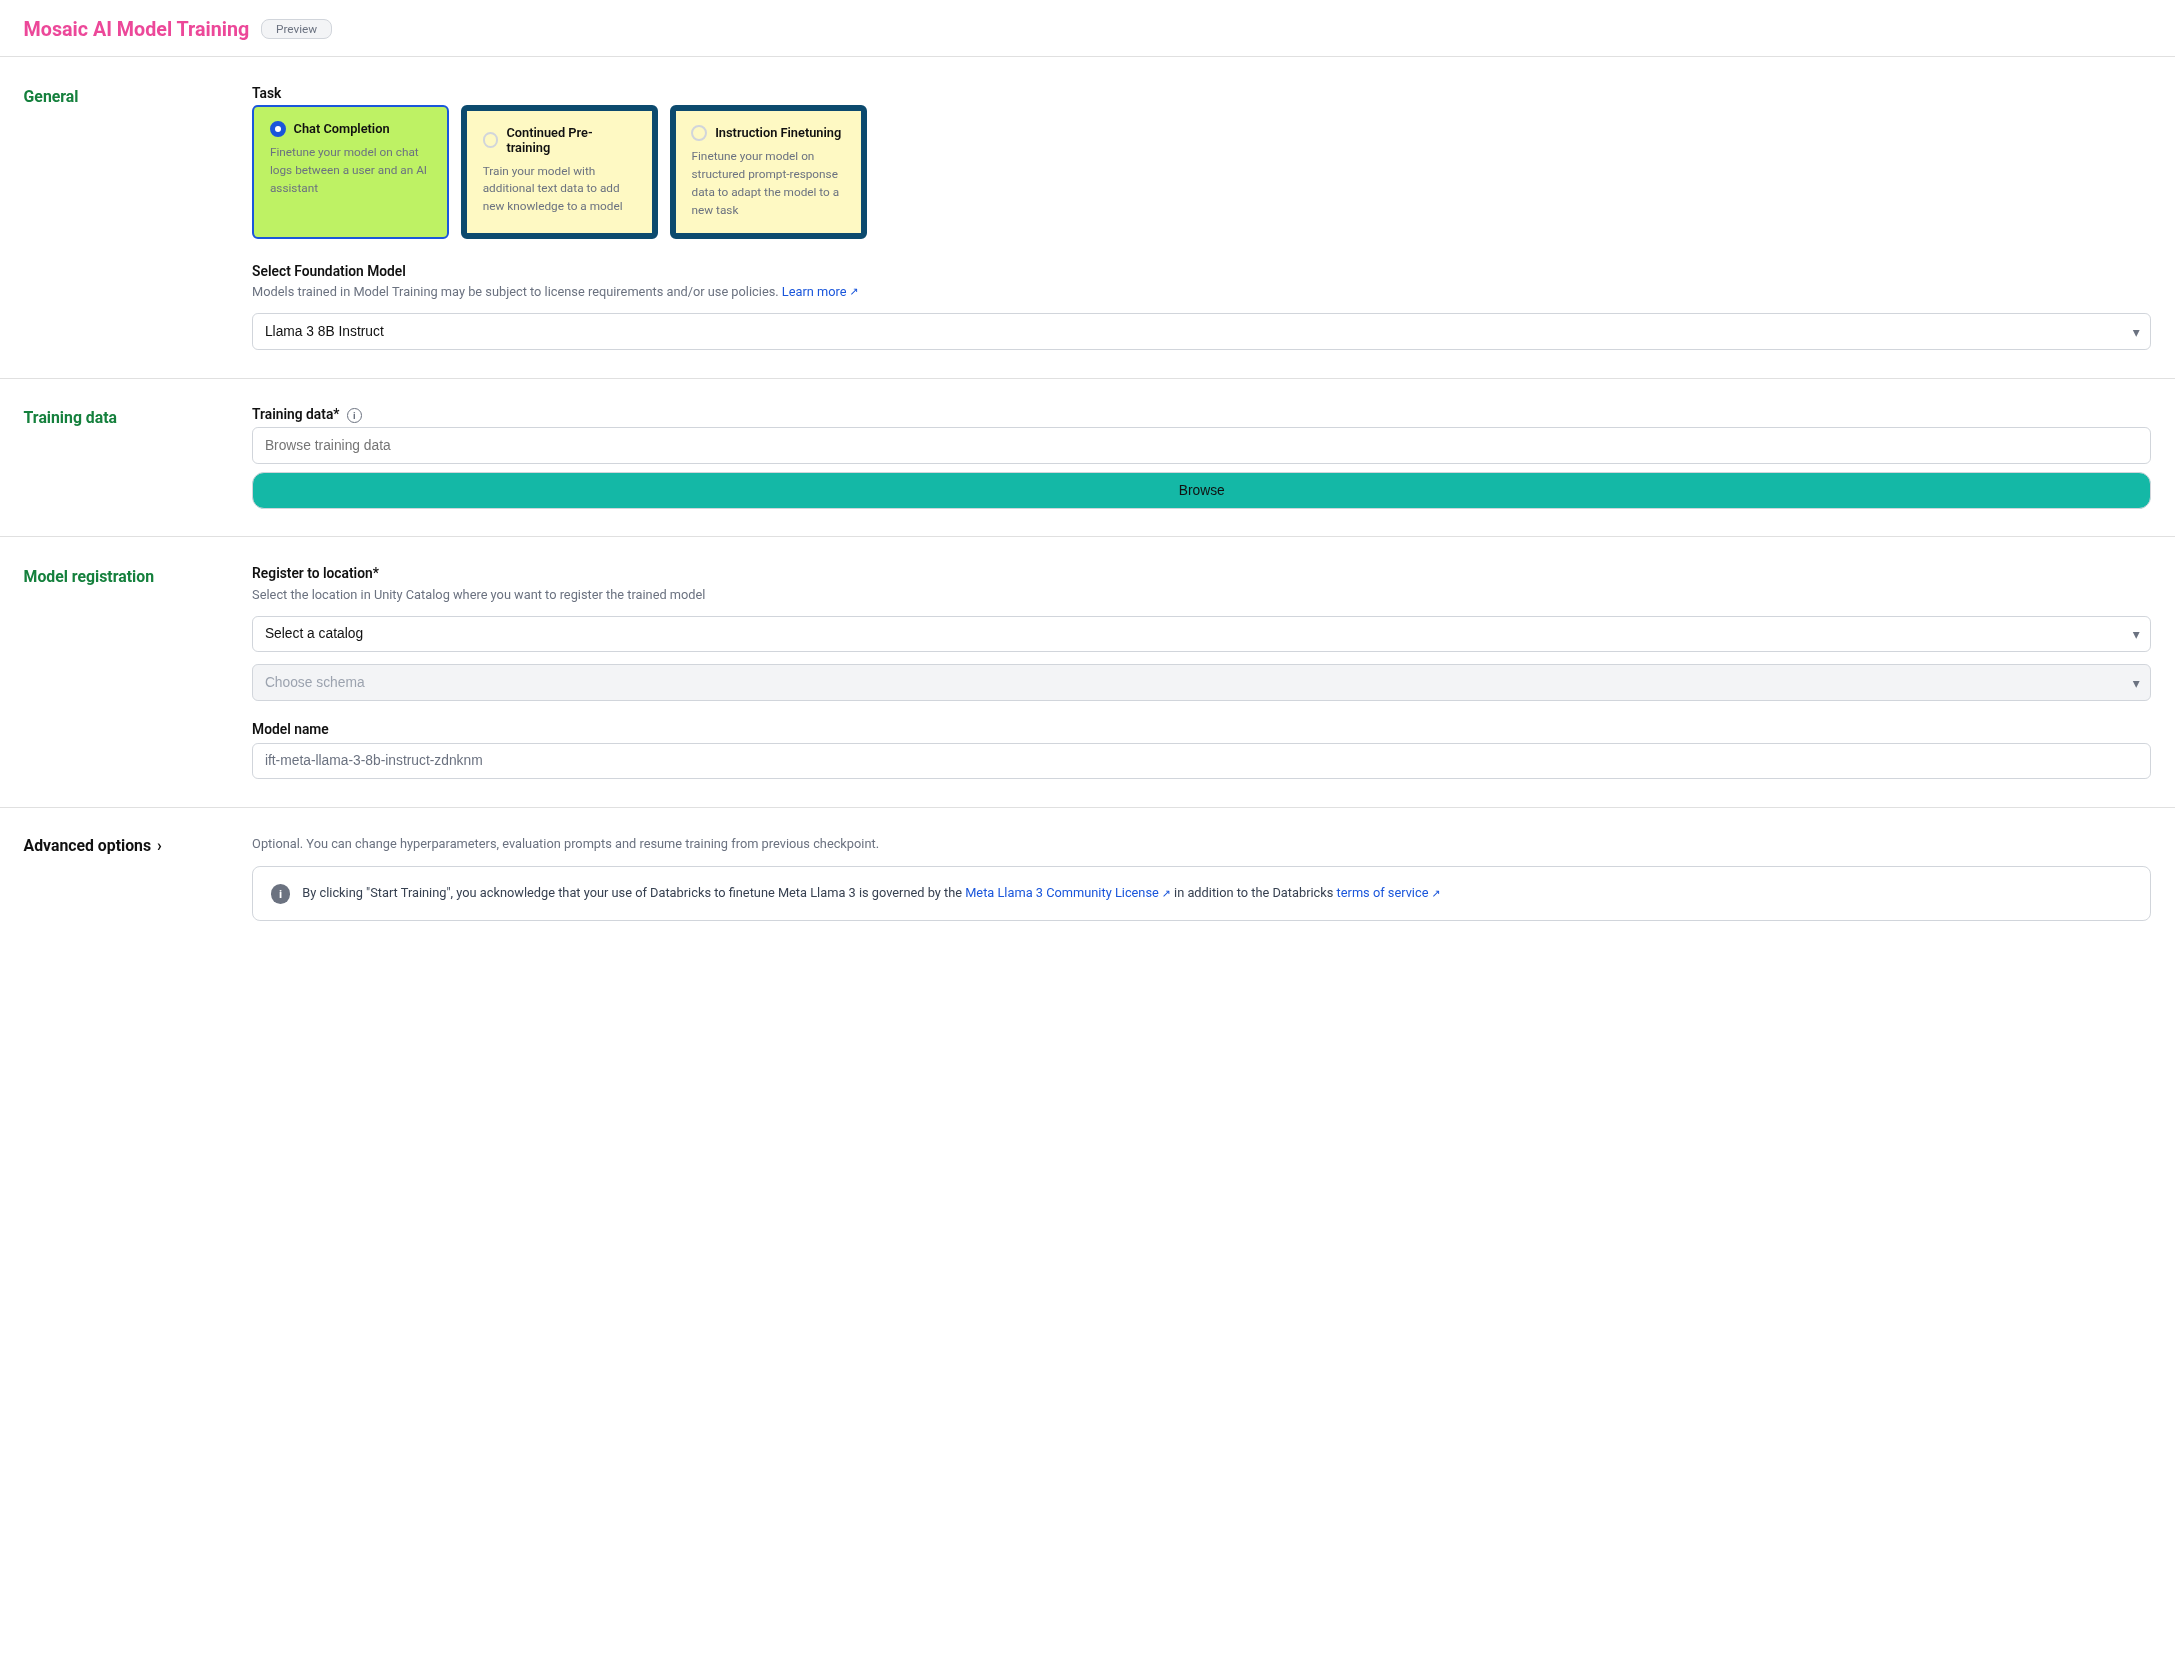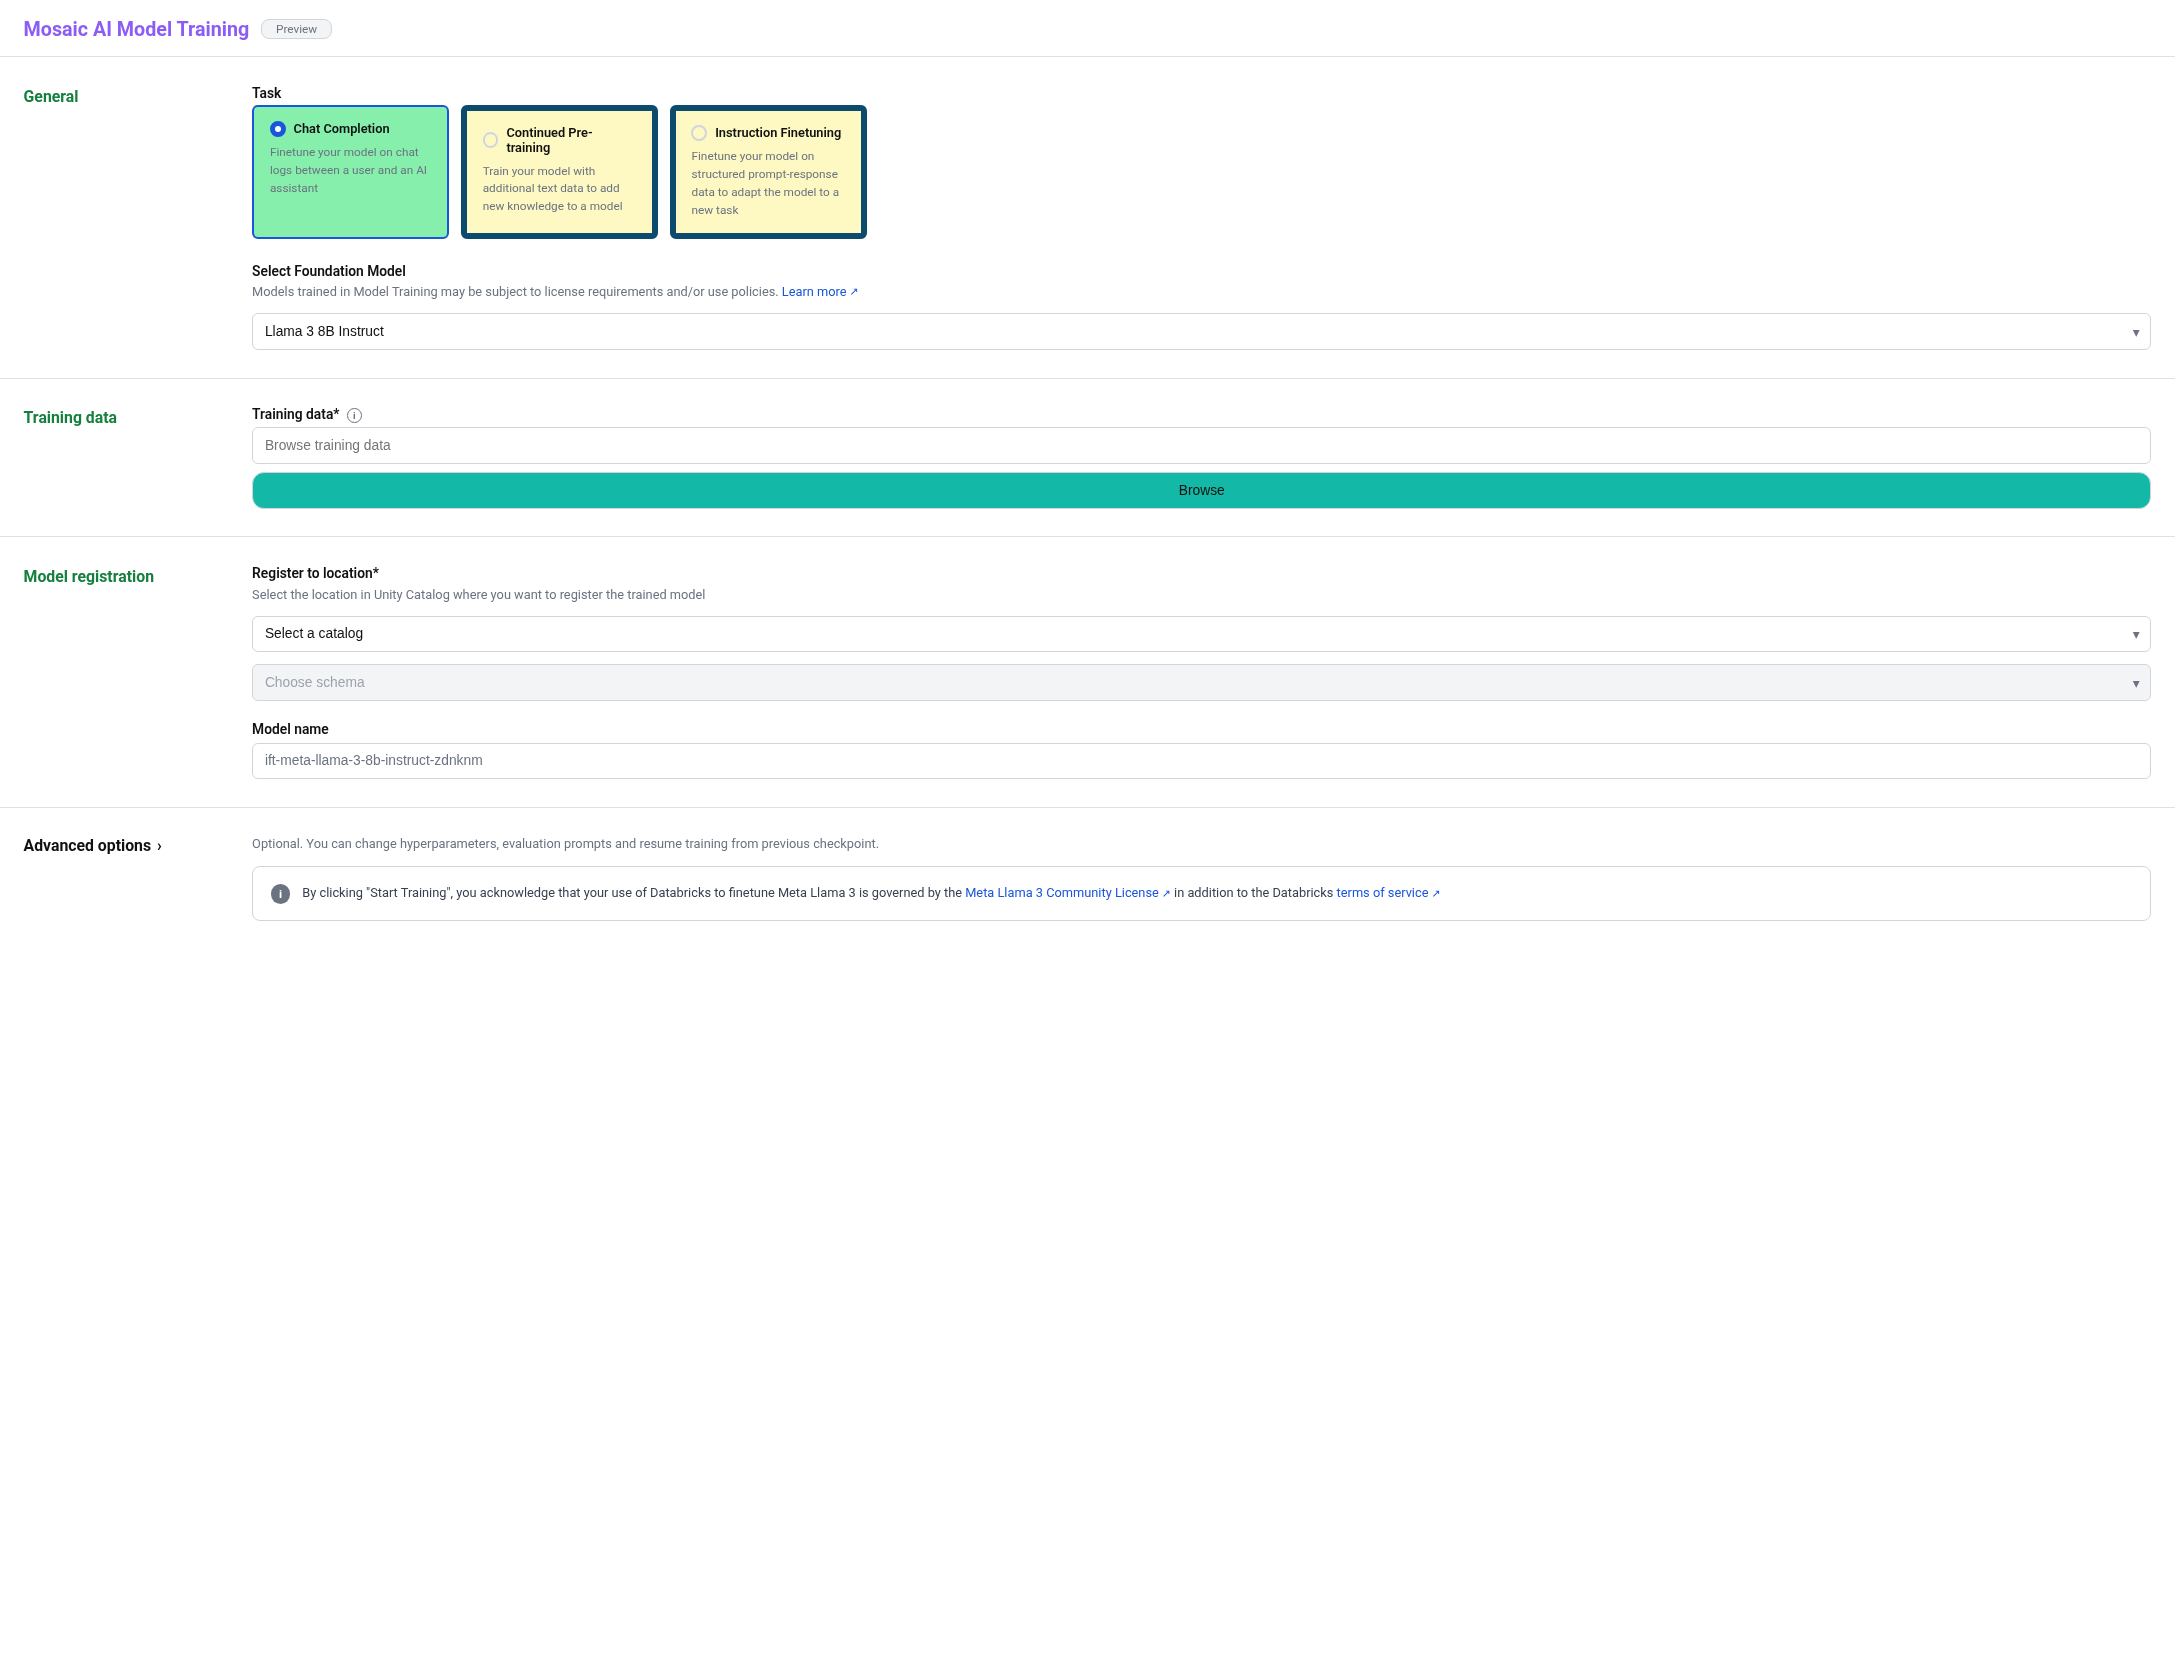--- a/index.html
+++ b/index.html
@@ -12,21 +12,21 @@
     .page-header {
       display: flex;
       align-items: center;
       gap: 11.8px;
       padding: 17.7px 23.6px 15.8px;
       border-bottom: 1px solid #e0e0e0;
     }
     .page-title {
       font-size: 19.7px;
       font-weight: 700;
-      color: #8b5cf6;
+      color: #ec4899;
     }
     .preview-badge {
       font-size: 11.8px;
       color: #6b7280;
       font-weight: 400;
       background: #f3f4f6;
       border: 1px solid #d1d5db;
       border-radius: 8px;
       padding: 2px 14px;
     }
@@ -68,21 +68,21 @@
       border: 6px solid #0c4a6e;
       border-radius: 5.9px;
       padding: 13.8px 15.8px;
       width: 197px;
       cursor: pointer;
       background: #fef9c3;
     }
     .task-card.selected {
       border-color: #1a56db;
       border-width: 2px;
-      background: #86efac;
+      background: #bef264;
     }
     .task-card-header {
       display: flex;
       align-items: center;
       gap: 7.9px;
       margin-bottom: 7.9px;
     }
     .radio-circle {
       width: 15.8px;
       height: 15.8px;

